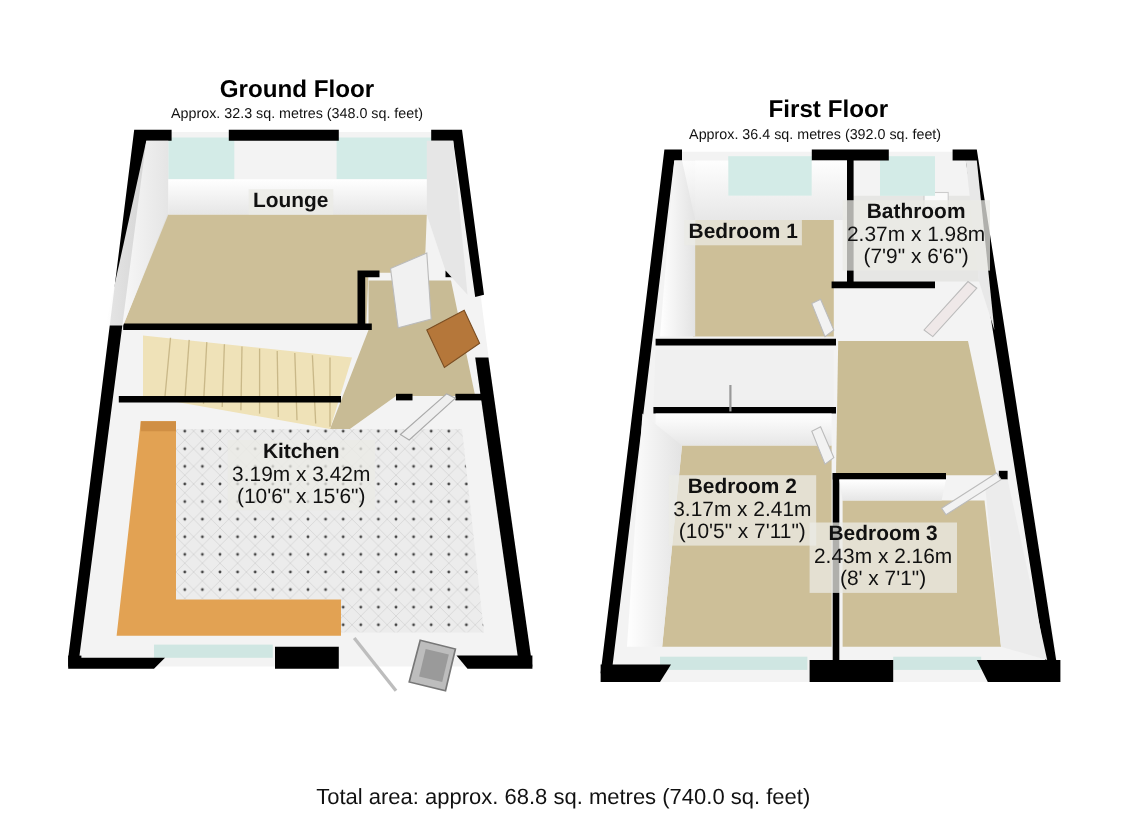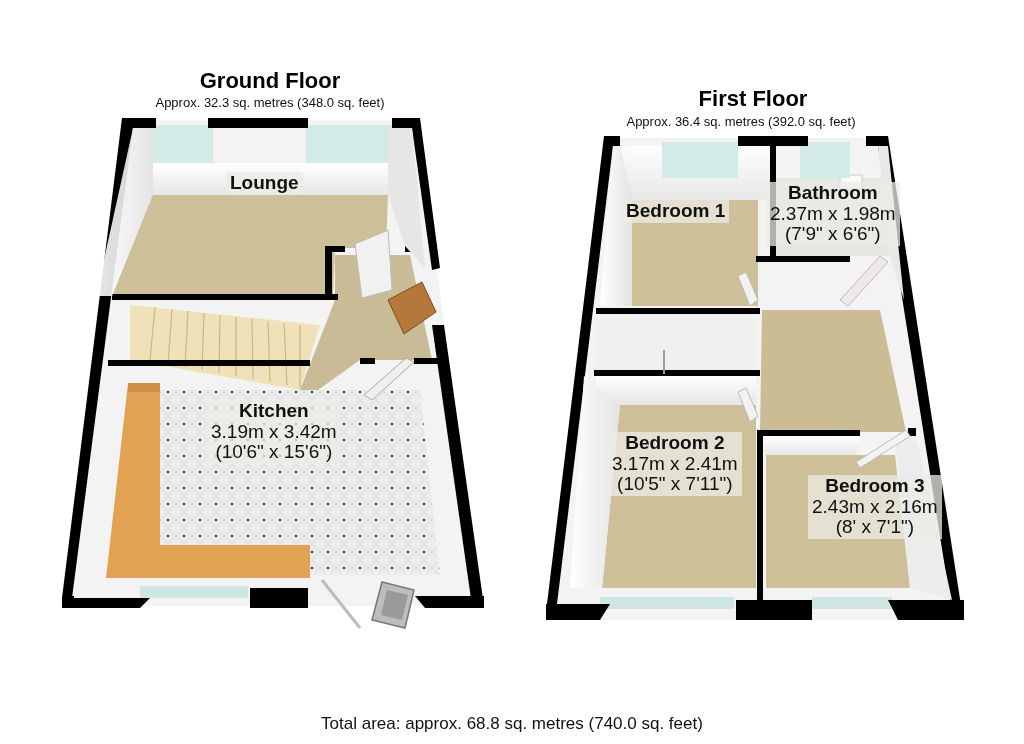--- a/index.html
+++ b/index.html
@@ -3,21 +3,21 @@
 <meta charset="utf-8">
 <style>
   html, body { margin: 0; padding: 0; background: #ffffff; }
   body { width: 1024px; height: 744px; position: relative; overflow: hidden; font-family: "Liberation Sans", sans-serif; }
   #plan { position: absolute; left: 0; top: 0; width: 1024px; height: 744px; }
   .floor-title { position: absolute; font-weight: bold; font-size: 22px; color: #000; text-align: center; }
   .floor-area { position: absolute; font-size: 13px; color: #111; text-align: center; white-space: nowrap; }
   .room-label { position: absolute; text-align: center; background: rgba(235,235,230,0.75); padding: 1px 4px; line-height: 1.08; color: #111; }
   .room-label .name { display: block; font-weight: bold; font-size: 19px; }
   .room-label .dim { display: block; font-size: 19px; }
-  .total { position: absolute; left: 0; width: 1024px; top: 714px; text-align: center; font-size: 17px; color: #111; }
+  .total { position: absolute; left: 0; width: 1024px; top: 714px; text-align: center; font-size: 20px; color: #111; }
 </style>
 </head>
 <body>
 
 <svg id="plan" viewBox="0 0 1024 744" xmlns="http://www.w3.org/2000/svg">
   <defs>
     <pattern id="tiles" width="16" height="16" patternUnits="userSpaceOnUse">
       <rect width="16" height="16" fill="#ececec"></rect>
       <path d="M0 8 L8 0 M8 16 L16 8 M0 8 L8 16 M8 0 L16 8" stroke="#d6d6d6" stroke-width="0.8"></path>
       <circle cx="8" cy="8" r="1.3" fill="#444"></circle>
@@ -179,19 +179,19 @@
   <span class="dim">2.37m x 1.98m</span>
   <span class="dim">(7'9" x 6'6")</span>
 </div>
 
 <div class="room-label" style="left:608px; top:432px;">
   <span class="name">Bedroom 2</span>
   <span class="dim">3.17m x 2.41m</span>
   <span class="dim">(10'5" x 7'11")</span>
 </div>
 
-<div class="room-label" style="left:808px; top:475px;">
+<div class="room-label" style="left:736px; top:475px;">
   <span class="name">Bedroom 3</span>
   <span class="dim">2.43m x 2.16m</span>
   <span class="dim">(8' x 7'1")</span>
 </div>
 
 <div class="total">Total area: approx. 68.8 sq. metres (740.0 sq. feet)</div>
 
 </body></html>

